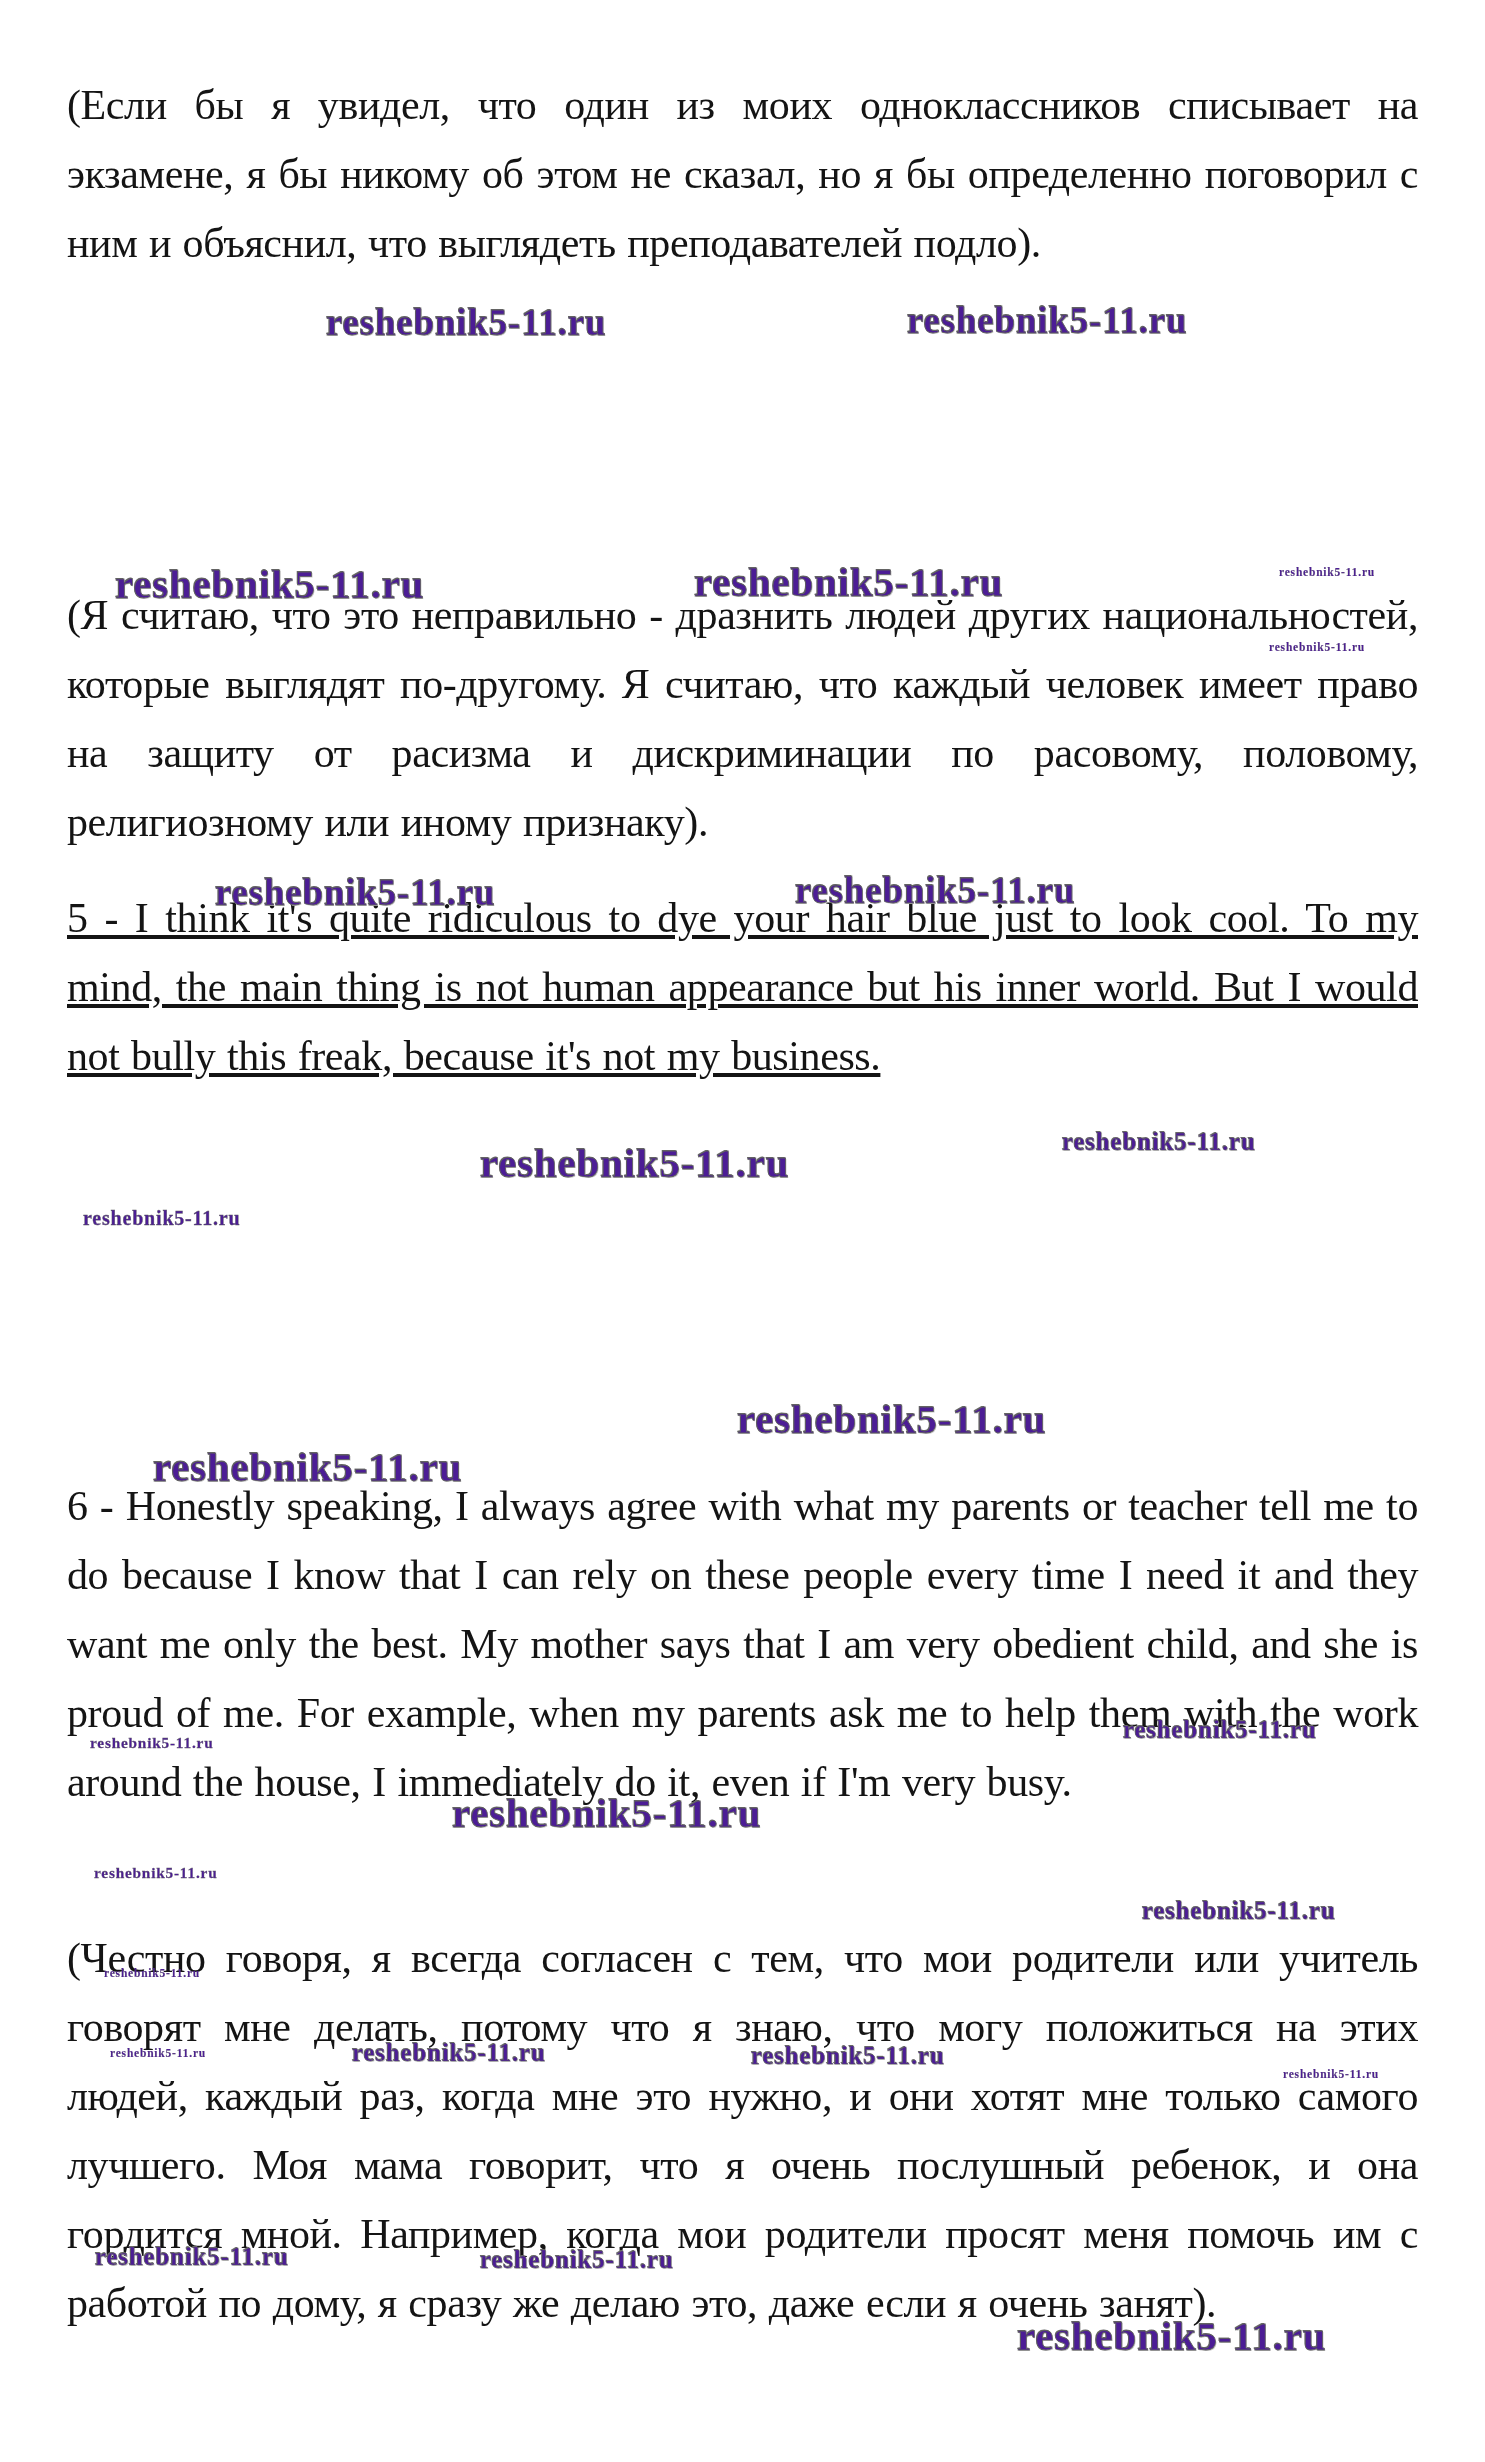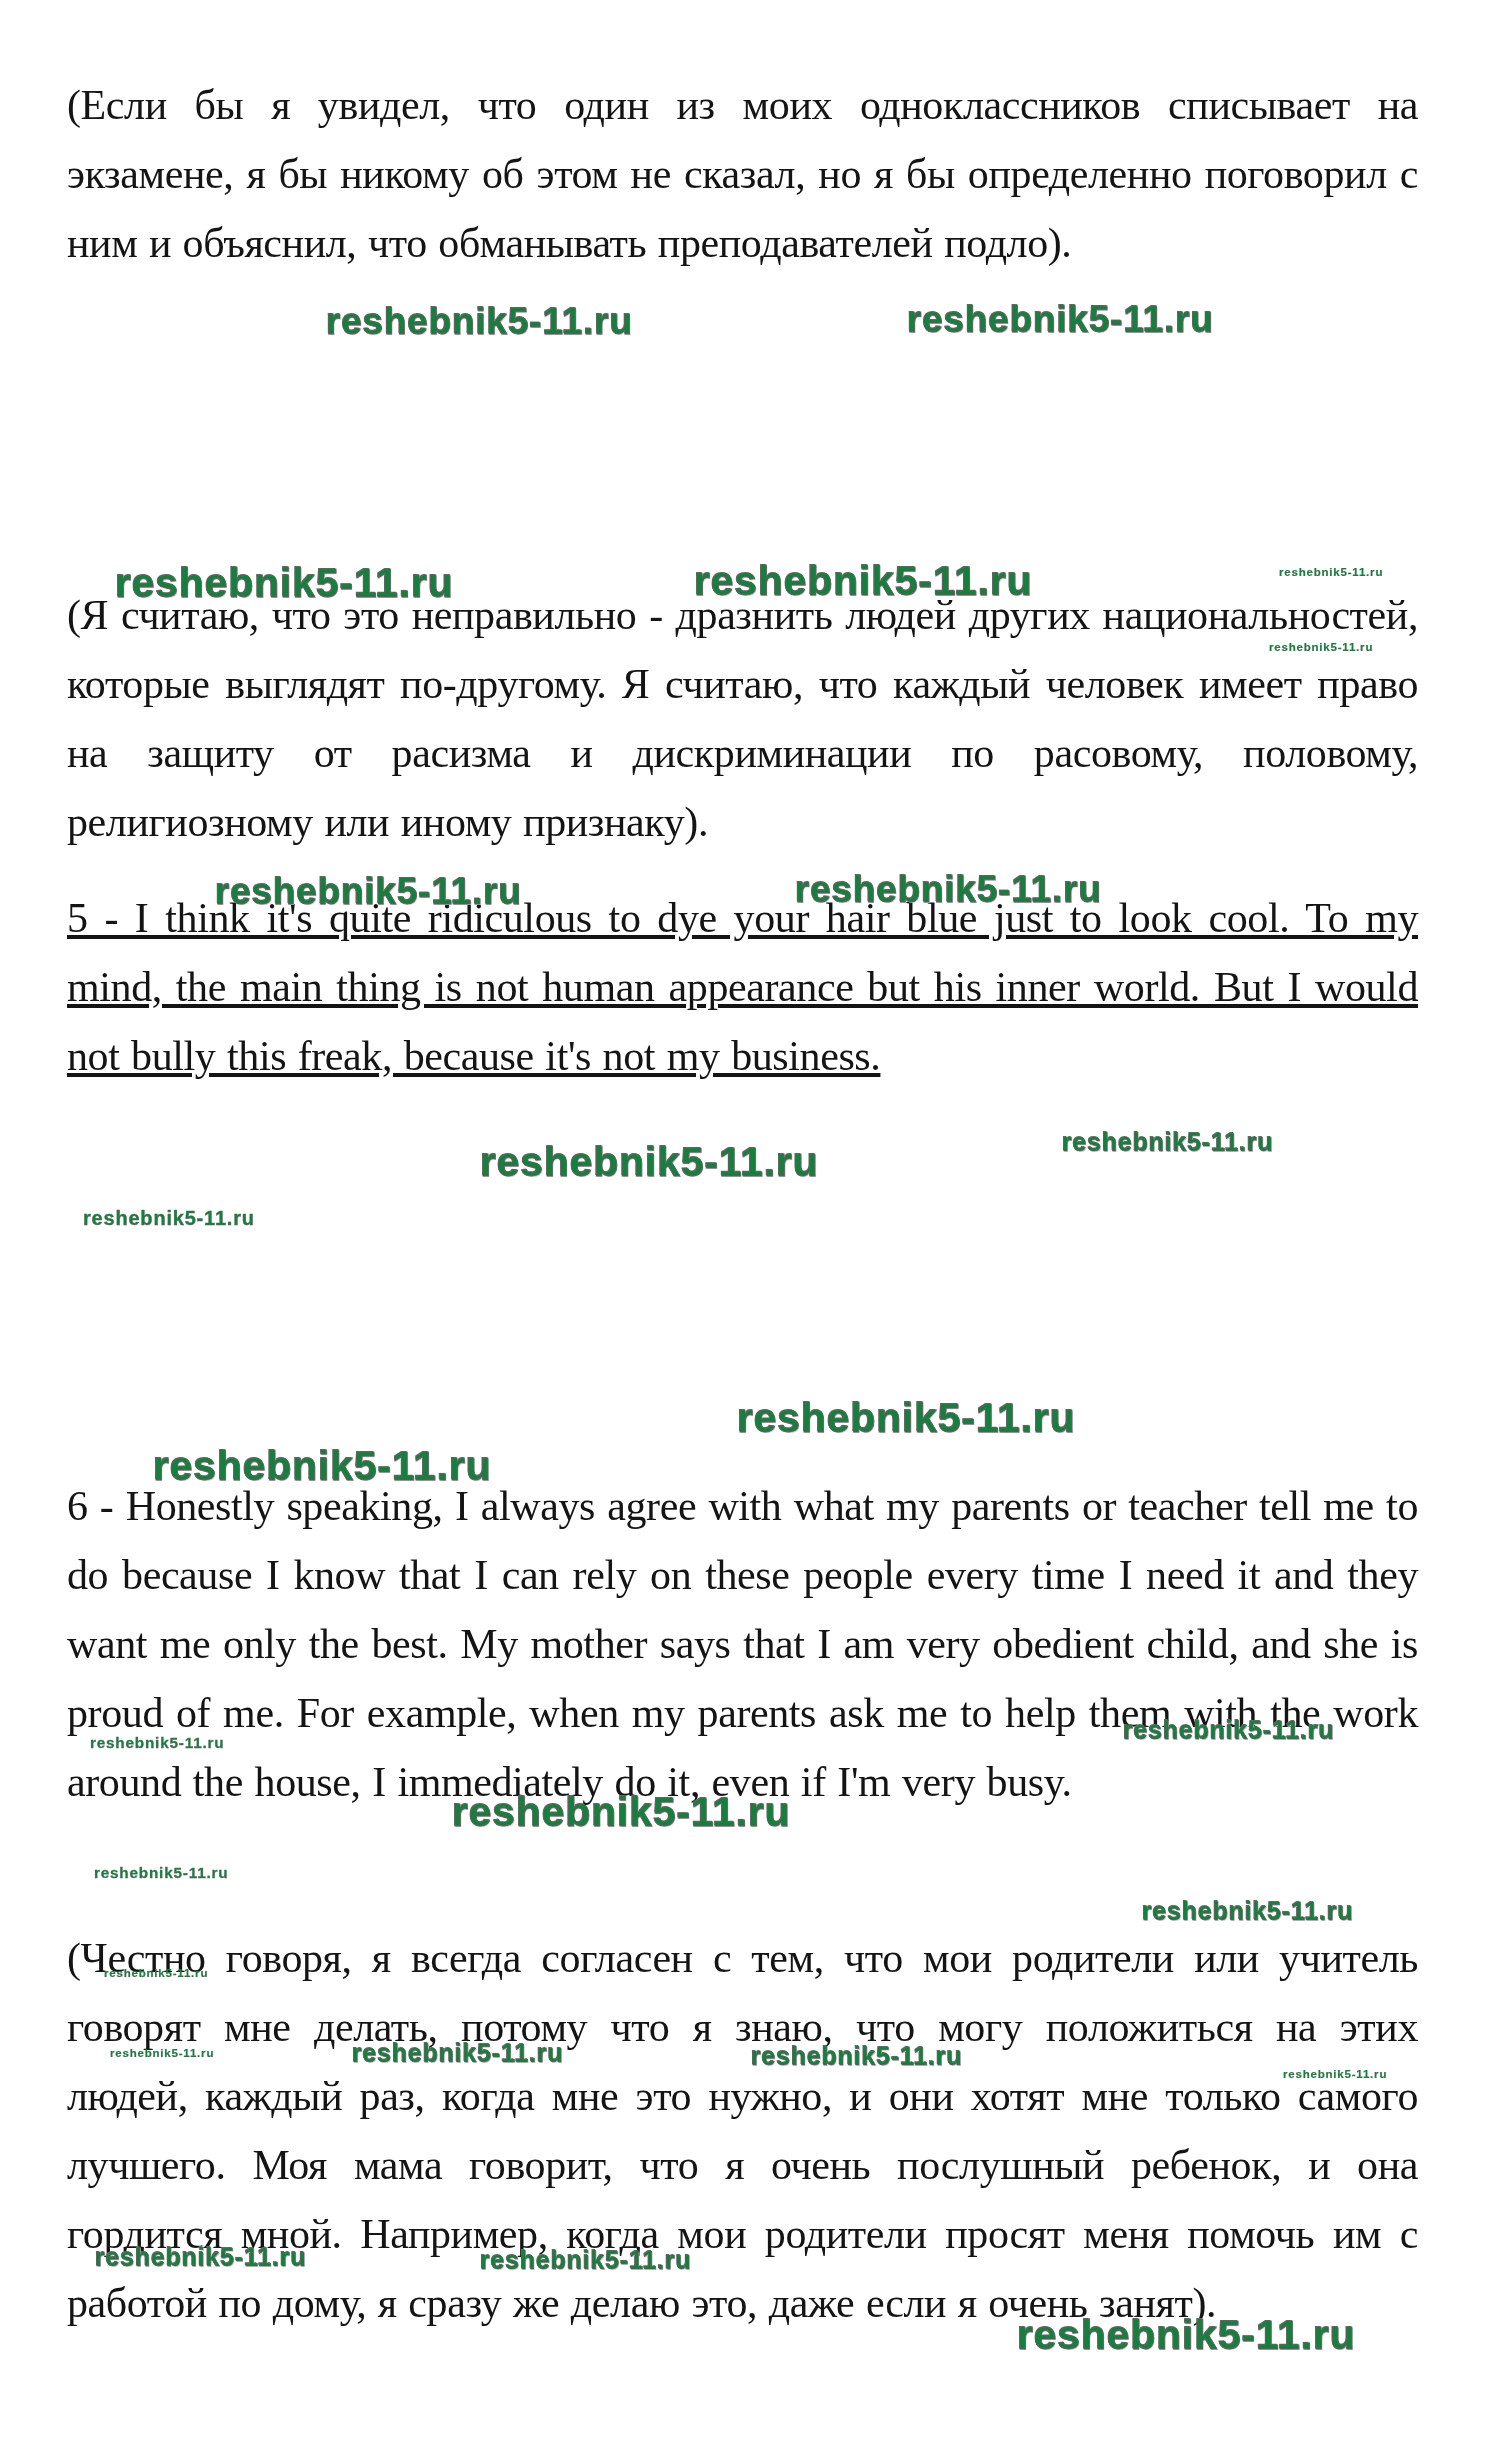--- a/index.html
+++ b/index.html
@@ -21,42 +21,42 @@
     width: 1351px;
     font-size: 42px;
     line-height: 69px;
     color: #141414;
     text-align: justify;
     letter-spacing: -0.4px;
     word-spacing: 1.5px;
   }
   .wm {
     position: absolute;
-    font-family: Liberation Sans, sans-serif;
+    font-family: Liberation Serif, serif;
     font-weight: bold;
     white-space: nowrap;
-    color: #15803d;
+    color: #4c1d95;
     -webkit-text-stroke: 0.8px #5f5f5f;
     text-shadow: 0.8px 0.8px 0 #c9c9c9, -0.8px -0.8px 0 #6a6a6a;
     letter-spacing: 0.8px;
     z-index: 2;
   }
   .wm-xl  { font-size: 41px; }
   .wm-lg  { font-size: 37px; }
   .wm-md  { font-size: 25px; -webkit-text-stroke: 0.5px #5f5f5f; }
   .wm-sm  { font-size: 20px; -webkit-text-stroke: 0.4px #5f5f5f; text-shadow: none; }
   .wm-xs  { font-size: 15.3px; -webkit-text-stroke: 0.3px #5f5f5f; text-shadow: none; }
   .wm-xxs { font-size: 11.5px; -webkit-text-stroke: 0.2px #5f5f5f; text-shadow: none; }
 </style>
 </head>
 <body>
 
 <div class="page">
 
-  <div class="para" style="top:71px;">(Если бы я увидел, что один из моих одноклассников списывает на экзамене, я бы никому об этом не сказал, но я бы определенно поговорил с ним и объяснил, что обманывать преподавателей подло).</div>
+  <div class="para" style="top:71px;">(Если бы я увидел, что один из моих одноклассников списывает на экзамене, я бы никому об этом не сказал, но я бы определенно поговорил с ним и объяснил, что выглядеть преподавателей подло).</div>
   <div class="para" style="top:581px;">(Я считаю, что это неправильно - дразнить людей других национальностей, которые выглядят по-другому. Я считаю, что каждый человек имеет право на защиту от расизма и дискриминации по расовому, половому, религиозному или иному признаку).</div>
   <div class="para" style="top:884px;text-decoration:underline;">5 - I think it's quite ridiculous to dye your hair blue just to look cool. To my mind, the main thing is not human appearance but his inner world. But I would not bully this freak, because it's not my business.</div>
   <div class="para" style="top:1472px;">6 - Honestly speaking, I always agree with what my parents or teacher tell me to do because I know that I can rely on these people every time I need it and they want me only the best. My mother says that I am very obedient child, and she is proud of me. For example, when my parents ask me to help them with the work around the house, I immediately do it, even if I'm very busy.</div>
   <div class="para" style="top:1924px;">(Честно говоря, я всегда согласен с тем, что мои родители или учитель говорят мне делать, потому что я знаю, что могу положиться на этих людей, каждый раз, когда мне это нужно, и они хотят мне только самого лучшего. Моя мама говорит, что я очень послушный ребенок, и она гордится мной. Например, когда мои родители просят меня помочь им с работой по дому, я сразу же делаю это, даже если я очень занят).</div>
 
   <span class="wm wm-lg" style="left:326px;  top:301px;">reshebnik5-11.ru</span>
   <span class="wm wm-lg" style="left:907px; top:299px;">reshebnik5-11.ru</span>
 
   <span class="wm wm-xl" style="left:115px;  top:560px;">reshebnik5-11.ru</span>
   <span class="wm wm-xl" style="left:694px;  top:558px;">reshebnik5-11.ru</span>

